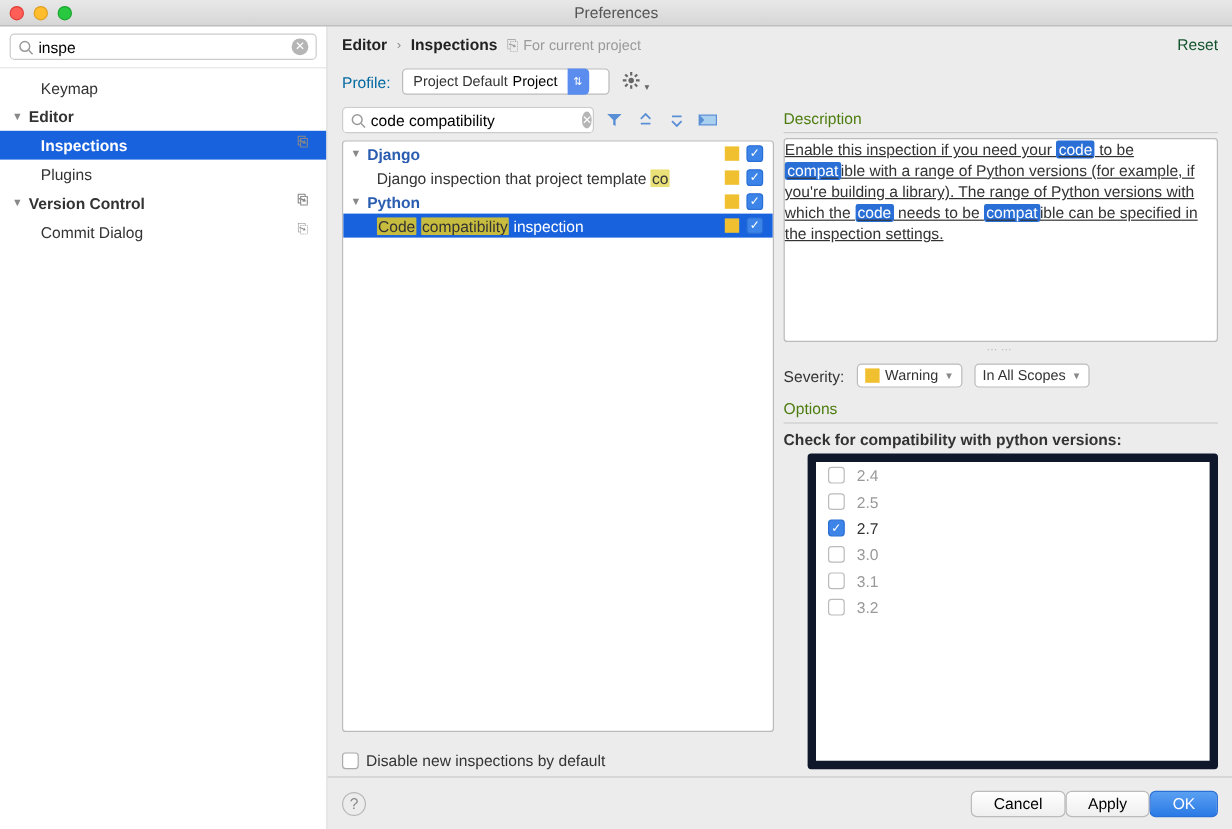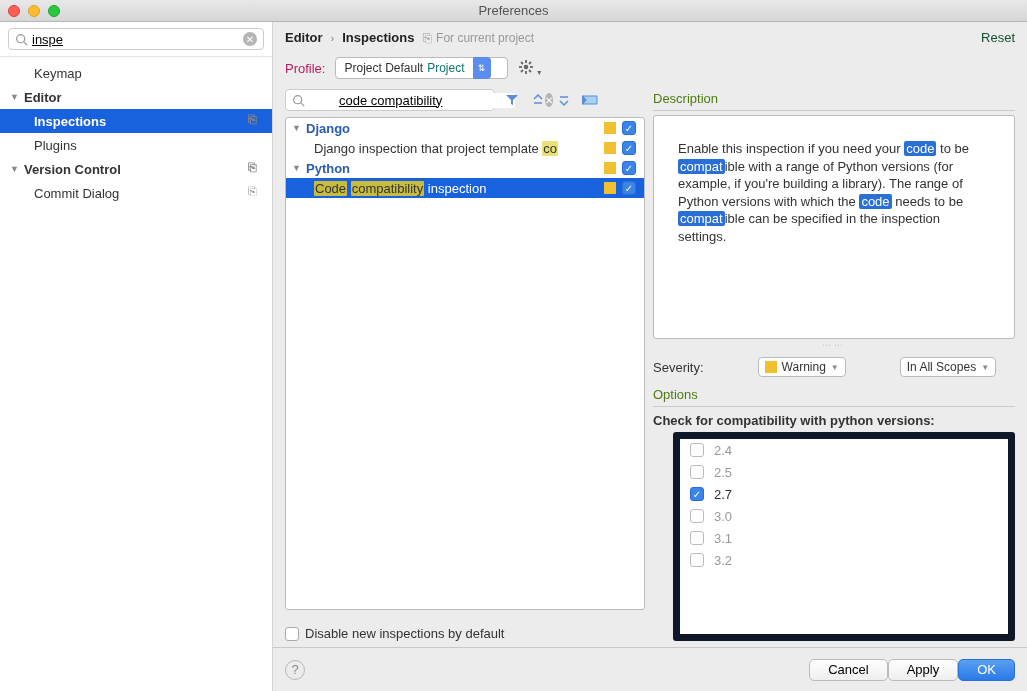--- a/index.html
+++ b/index.html
@@ -60,21 +60,20 @@
 .search-icon {
   width: 13px; height: 13px;
   flex-shrink: 0;
 }
 .search-input {
   border: none;
   outline: none;
   flex: 1;
   font-size: 13px;
   margin-left: 4px;
-  text-decoration: underline;
 }
 .clear-icon {
   width: 14px; height: 14px;
   background: #b5b5b5;
   border-radius: 50%;
   color: #fff;
   display: flex;
   align-items: center;
   justify-content: center;
   font-size: 10px;
@@ -139,21 +138,21 @@
   color: #14532d;
   font-size: 13px;
   cursor: pointer;
 }
 .profile-row {
   display: flex;
   align-items: center;
   padding: 4px 12px 10px;
   gap: 10px;
 }
-.profile-label { color: #be185d; }
+.profile-label { color: #0369a1; }
 .profile-select {
   display: flex;
   align-items: center;
   background: #fff;
   border: 1px solid #bbb;
   border-radius: 4px;
   height: 22px;
   padding: 0 16px 0 8px;
   font-size: 12px;
 }
@@ -183,21 +182,21 @@
   display: flex;
   flex-direction: column;
   min-width: 0;
 }
 .filter-row {
   display: flex;
   align-items: center;
   gap: 8px;
   padding-bottom: 6px;
 }
-.filter-row .search-input-wrap { flex: 1; max-width: 210px; gap: 30px; }
+.filter-row .search-input-wrap { flex: 1; max-width: 210px; }
 .tool-icon {
   width: 18px; height: 18px;
   display: flex;
   align-items: center;
   justify-content: center;
   cursor: pointer;
   color: #5a7fb5;
 }
 .inspection-tree {
   flex: 1;
@@ -271,25 +270,26 @@
   color: #4d7c0f;
   font-size: 13px;
   padding: 2px 0 4px;
   border-bottom: 1px solid #ccc;
   margin-bottom: 4px;
 }
 .desc-box {
   background: #fff;
   border: 1px solid #bbb;
   border-radius: 3px;
-  padding: 24px;
-  height: 224px;
+  padding: 0;
+  height: 170px;
   font-size: 13px;
   line-height: 1.35;
   position: relative;
+  text-decoration: underline;
 }
 .resize-handle {
   text-align: center;
   color: #bbb;
   font-size: 9px;
   padding: 1px 0 3px;
   letter-spacing: 3px;
 }
 .severity-row {
   display: flex;
@@ -300,21 +300,20 @@
 .sev-dropdown, .scope-dropdown {
   display: flex;
   align-items: center;
   background: #fff;
   border: 1px solid #bbb;
   border-radius: 4px;
   height: 20px;
   padding: 0 6px;
   font-size: 12px;
   gap: 5px;
-  margin-left: 44px;
 }
 .dd-arrow { color: #888; font-size: 8px; }
 .options-box {
   background: #fff;
   border: 7px solid #0f172a;
   border-radius: 3px;
   flex: 1;
   overflow: hidden;
   margin-left: 20px;
 }
@@ -438,21 +437,21 @@
         <span>⎘</span>
         <span>For current project</span>
       </span>
       <span class="reset-link">Reset</span>
     </div>
 
     <div class="profile-row">
       <span class="profile-label">Profile:</span>
       <div class="profile-select">
         <span>Project Default</span>
-        <span style="color:#0f766e;margin-left:4px">Project</span>
+        <span style="color:#000000;margin-left:4px">Project</span>
         <span class="sel-arrow">⇅</span>
       </div>
       <span class="gear-icon">
         <svg width="16" height="16" viewBox="0 0 16 16">
             <circle cx="8" cy="8" r="2.3" fill="#666"></circle>
             <g stroke="#666" stroke-width="1.8">
               <line x1="8" y1="1" x2="8" y2="4"></line>
               <line x1="8" y1="12" x2="8" y2="15"></line>
               <line x1="1" y1="8" x2="4" y2="8"></line>
               <line x1="12" y1="8" x2="15" y2="8"></line>

